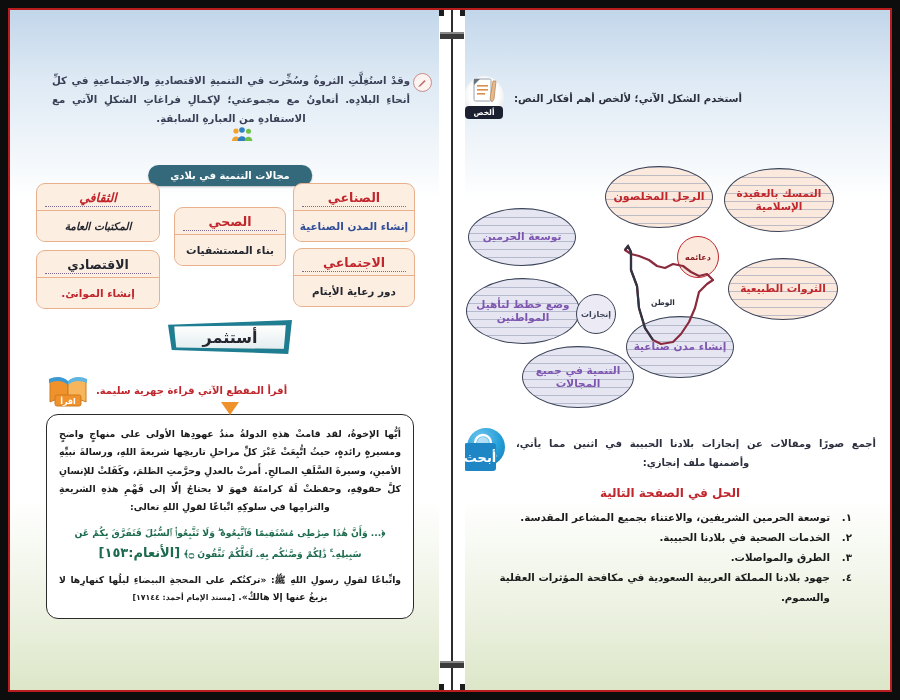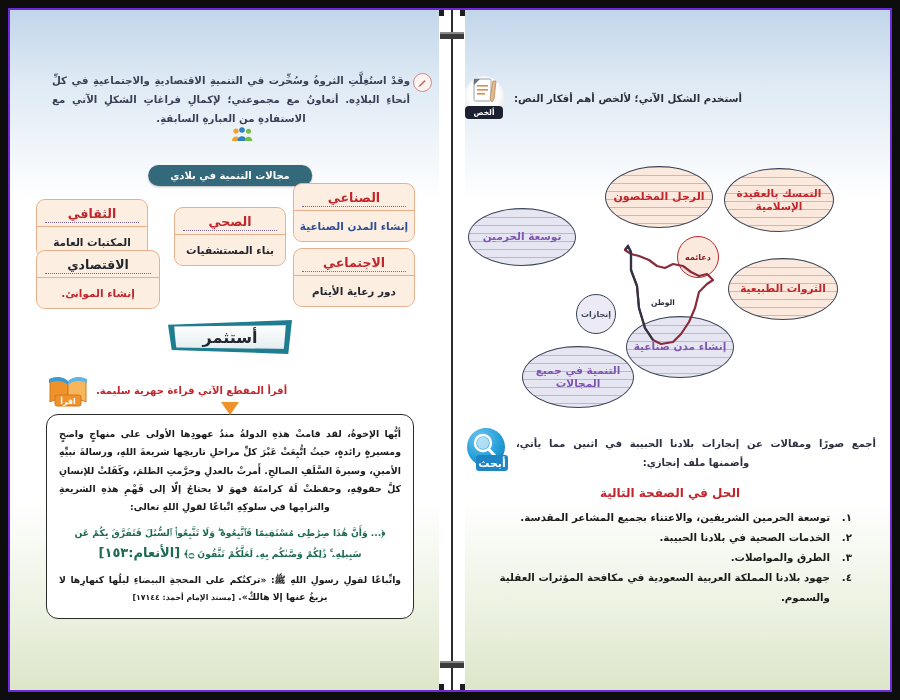--- a/index.html
+++ b/index.html
@@ -21,21 +21,21 @@
     height: 700px;
     box-sizing: border-box;
     background: #0d0d0d;
     padding: 8px;
   }
   .viewer-inner {
     position: relative;
     width: 100%;
     height: 100%;
     box-sizing: border-box;
-    border: 2px solid #6d28d9;
+    border: 2px solid #b91c1c;
     background: #ffffff;
     overflow: hidden;
   }
 
   
   .spread {
     position: absolute;
     inset: 0;
     display: flex;
     background: linear-gradient(180deg,
@@ -181,21 +181,21 @@
     background: #fdeee2;
     border-top: 1.4px solid #e8b08c;
     border-radius: 0 0 8px 8px;
   }
   .red   { color: #c0262c; }
   .blue  { color: #2f4d98; }
   .dark  { color: #23262e; }
 
   .b-sinai   { top: 173px; right: 35px; width: 122px; }
   .b-health  { top: 197px; left: 50%; transform: translateX(-50%); width: 112px; }
-  .b-culture { top: 189px; left: 26px; width: 112px; }
+  .b-culture { top: 173px; left: 26px; width: 124px; font-style: italic; }
   .b-social  { top: 238px; right: 35px; width: 122px; }
   .b-econ    { top: 240px; left: 26px; width: 124px; }
 
   
   .banner {
     position: absolute;
     top: 310px;
     left: 50%;
     transform: translateX(-50%);
     width: 124px;
@@ -352,31 +352,30 @@
   .badge-search .orb {
     position: absolute;
     left: 3px; top: 0;
     width: 38px; height: 38px;
     border-radius: 50%;
     background: radial-gradient(circle at 35% 28%, #6fc6ef 0%, #239ed8 55%, #1673ad 100%);
   }
   .badge-search .tag {
     position: absolute;
     left: 0; bottom: 1px;
-    width: 32px; height: 16px;
+    width: 32px; height: 28px;
     background: #1f86c6;
     border-radius: 3px;
     color: #ffffff;
-    font-size: 11px;
+    font-size: 13px;
     font-weight: 700;
     display: flex;
     align-items: center;
     justify-content: center;
     direction: rtl;
-    margin-left: 12px;
   }
 
   
   .cmap {
     position: absolute;
     top: 108px;
     left: 0;
     width: 450px;
     height: 300px;
   }
@@ -612,20 +611,23 @@
           <span>التمسك بالعقيدة الإسلامية</span>
         </div>
         <div class="oval peach ov-men">
           <span>الرجل المخلصون</span>
         </div>
         <div class="oval peach ov-nat">
           <span>الثروات الطبيعية</span>
         </div>
         <div class="oval lilac ov-haram">
           <span>توسعة الحرمين</span>
+        </div>
+        <div class="oval lilac ov-plans">
+          <span>وضع خطط لتأهيل المواطنين</span>
         </div>
         <div class="oval lilac ov-dev">
           <span>التنمية في جميع المجالات</span>
         </div>
         <div class="oval lilac ov-cities">
           <span>إنشاء مدن صناعية</span>
         </div>
 
         <div class="circ c-pillars">
           <span>دعائمه</span>

